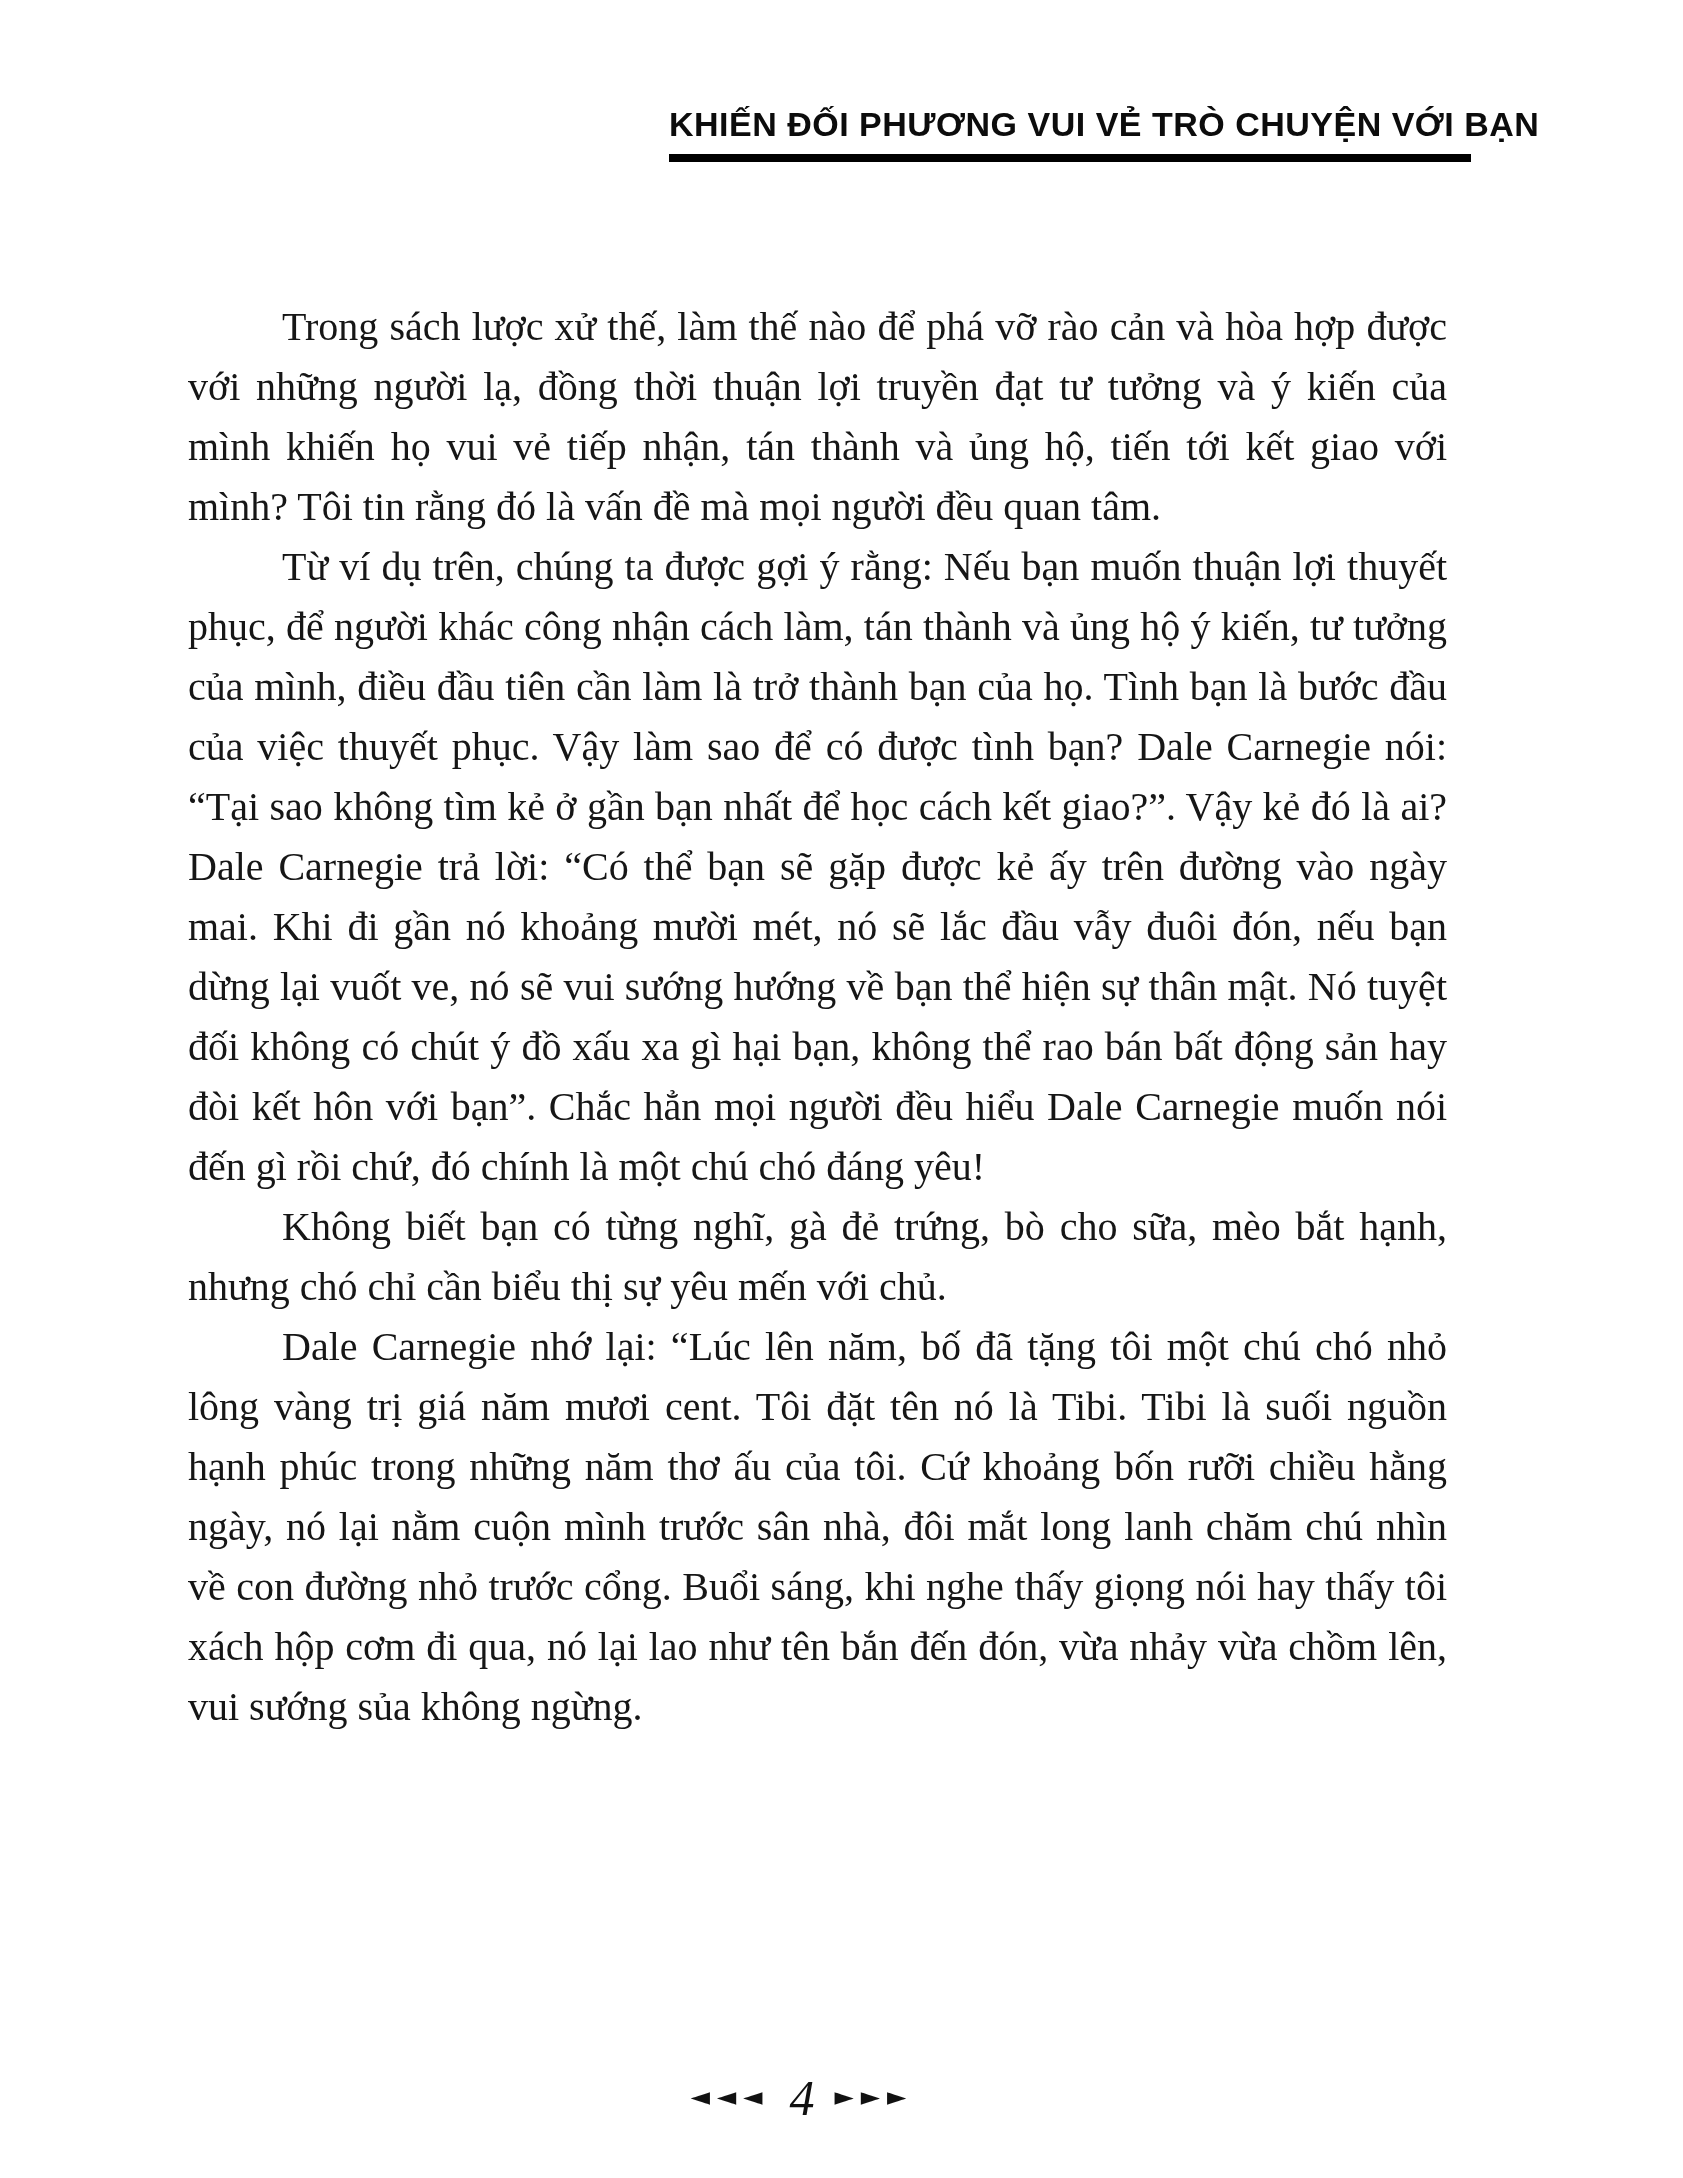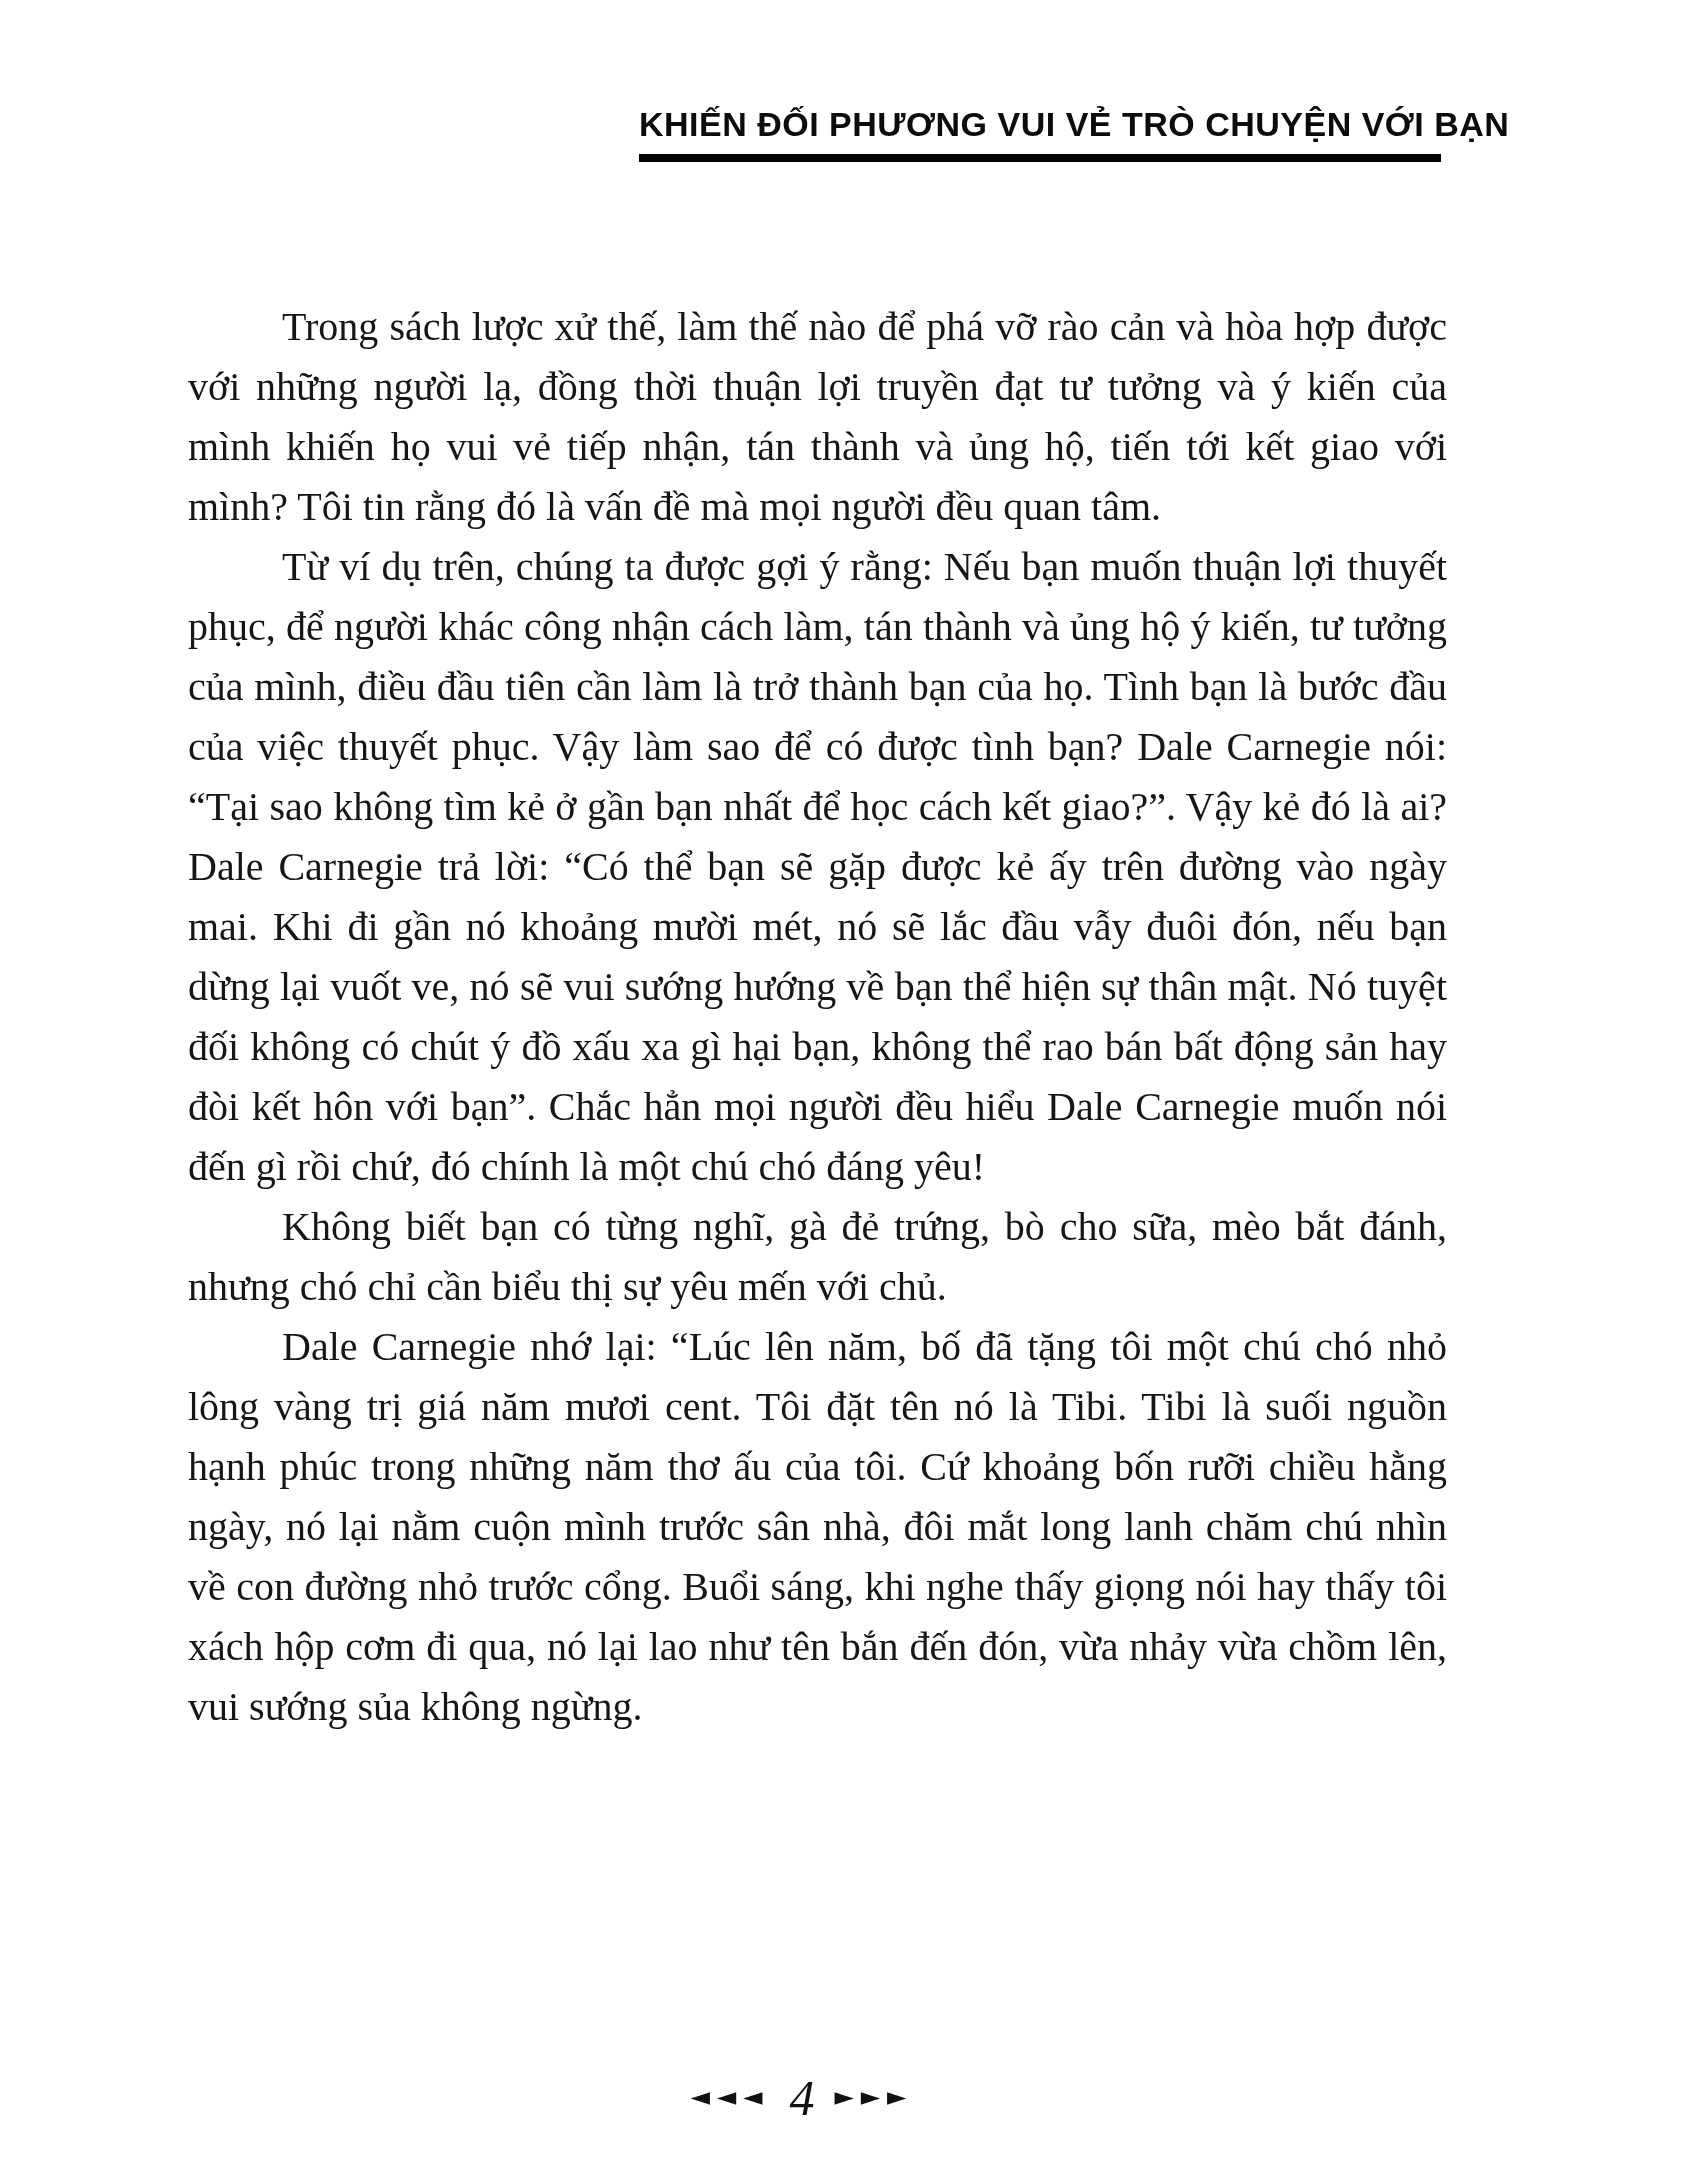--- a/index.html
+++ b/index.html
@@ -19,21 +19,21 @@
     width: 1683px;
     height: 2178px;
     background: #ffffff;
     overflow: hidden;
   }
 
   
   .running-head {
     position: absolute;
     top: 105px;
-    left: 639px;
+    left: 669px;
     width: 802px;
     text-align: center;
   }
   .head-title {
     font-family: "Liberation Sans", "DejaVu Sans", sans-serif;
     font-weight: 700;
     font-size: 34px;
     letter-spacing: 0.5px;
     color: #0c0c0c;
     white-space: nowrap;
@@ -98,21 +98,21 @@
 <div class="page">
 
   <header class="running-head">
     <div class="head-title">KHIẾN ĐỐI PHƯƠNG VUI VẺ TRÒ CHUYỆN VỚI BẠN</div>
     <div class="head-rule"></div>
   </header>
 
   <main class="body-text">
     <p>Trong sách lược xử thế, làm thế nào để phá vỡ rào cản và hòa hợp được với những người lạ, đồng thời thuận lợi truyền đạt tư tưởng và ý kiến của mình khiến họ vui vẻ tiếp nhận, tán thành và ủng hộ, tiến tới kết giao với mình? Tôi tin rằng đó là vấn đề mà mọi người đều quan tâm.</p>
     <p>Từ ví dụ trên, chúng ta được gợi ý rằng: Nếu bạn muốn thuận lợi thuyết phục, để người khác công nhận cách làm, tán thành và ủng hộ ý kiến, tư tưởng của mình, điều đầu tiên cần làm là trở thành bạn của họ. Tình bạn là bước đầu của việc thuyết phục. Vậy làm sao để có được tình bạn? Dale Carnegie nói: “Tại sao không tìm kẻ ở gần bạn nhất để học cách kết giao?”. Vậy kẻ đó là ai? Dale Carnegie trả lời: “Có thể bạn sẽ gặp được kẻ ấy trên đường vào ngày mai. Khi đi gần nó khoảng mười mét, nó sẽ lắc đầu vẫy đuôi đón, nếu bạn dừng lại vuốt ve, nó sẽ vui sướng hướng về bạn thể hiện sự thân mật. Nó tuyệt đối không có chút ý đồ xấu xa gì hại bạn, không thể rao bán bất động sản hay đòi kết hôn với bạn”. Chắc hẳn mọi người đều hiểu Dale Carnegie muốn nói đến gì rồi chứ, đó chính là một chú chó đáng yêu!</p>
-    <p>Không biết bạn có từng nghĩ, gà đẻ trứng, bò cho sữa, mèo bắt đánh, nhưng chó chỉ cần biểu thị sự yêu mến với chủ.</p>
+    <p>Không biết bạn có từng nghĩ, gà đẻ trứng, bò cho sữa, mèo bắt hạnh, nhưng chó chỉ cần biểu thị sự yêu mến với chủ.</p>
     <p>Dale Carnegie nhớ lại: “Lúc lên năm, bố đã tặng tôi một chú chó nhỏ lông vàng trị giá năm mươi cent. Tôi đặt tên nó là Tibi. Tibi là suối nguồn hạnh phúc trong những năm thơ ấu của tôi. Cứ khoảng bốn rưỡi chiều hằng ngày, nó lại nằm cuộn mình trước sân nhà, đôi mắt long lanh chăm chú nhìn về con đường nhỏ trước cổng. Buổi sáng, khi nghe thấy giọng nói hay thấy tôi xách hộp cơm đi qua, nó lại lao như tên bắn đến đón, vừa nhảy vừa chồm lên, vui sướng sủa không ngừng.</p>
   </main>
 
   <footer class="page-footer">
     <span class="arrows left">◄◄◄</span>
     <span class="page-number">4</span>
     <span class="arrows right">►►►</span>
   </footer>
 
 </div>

